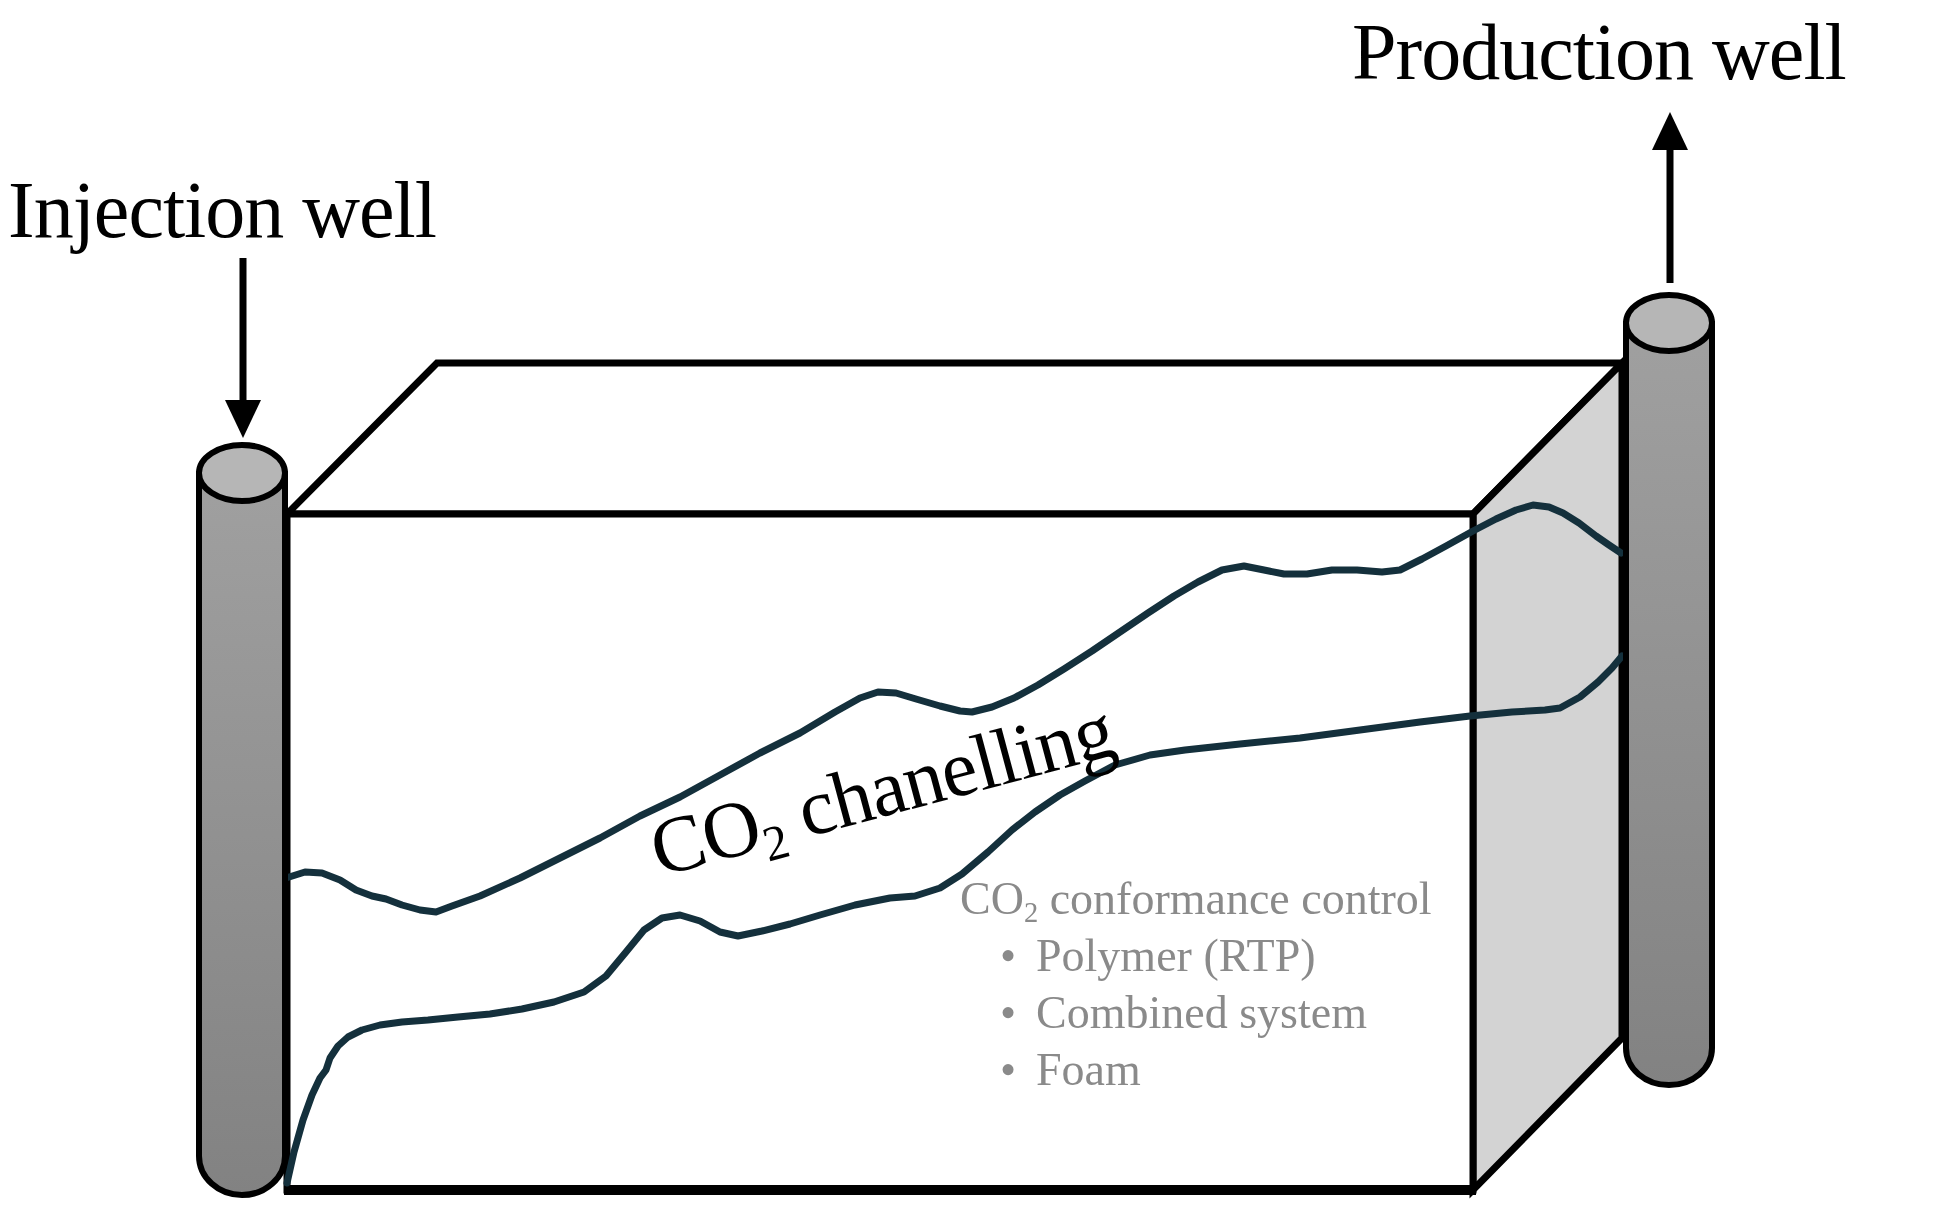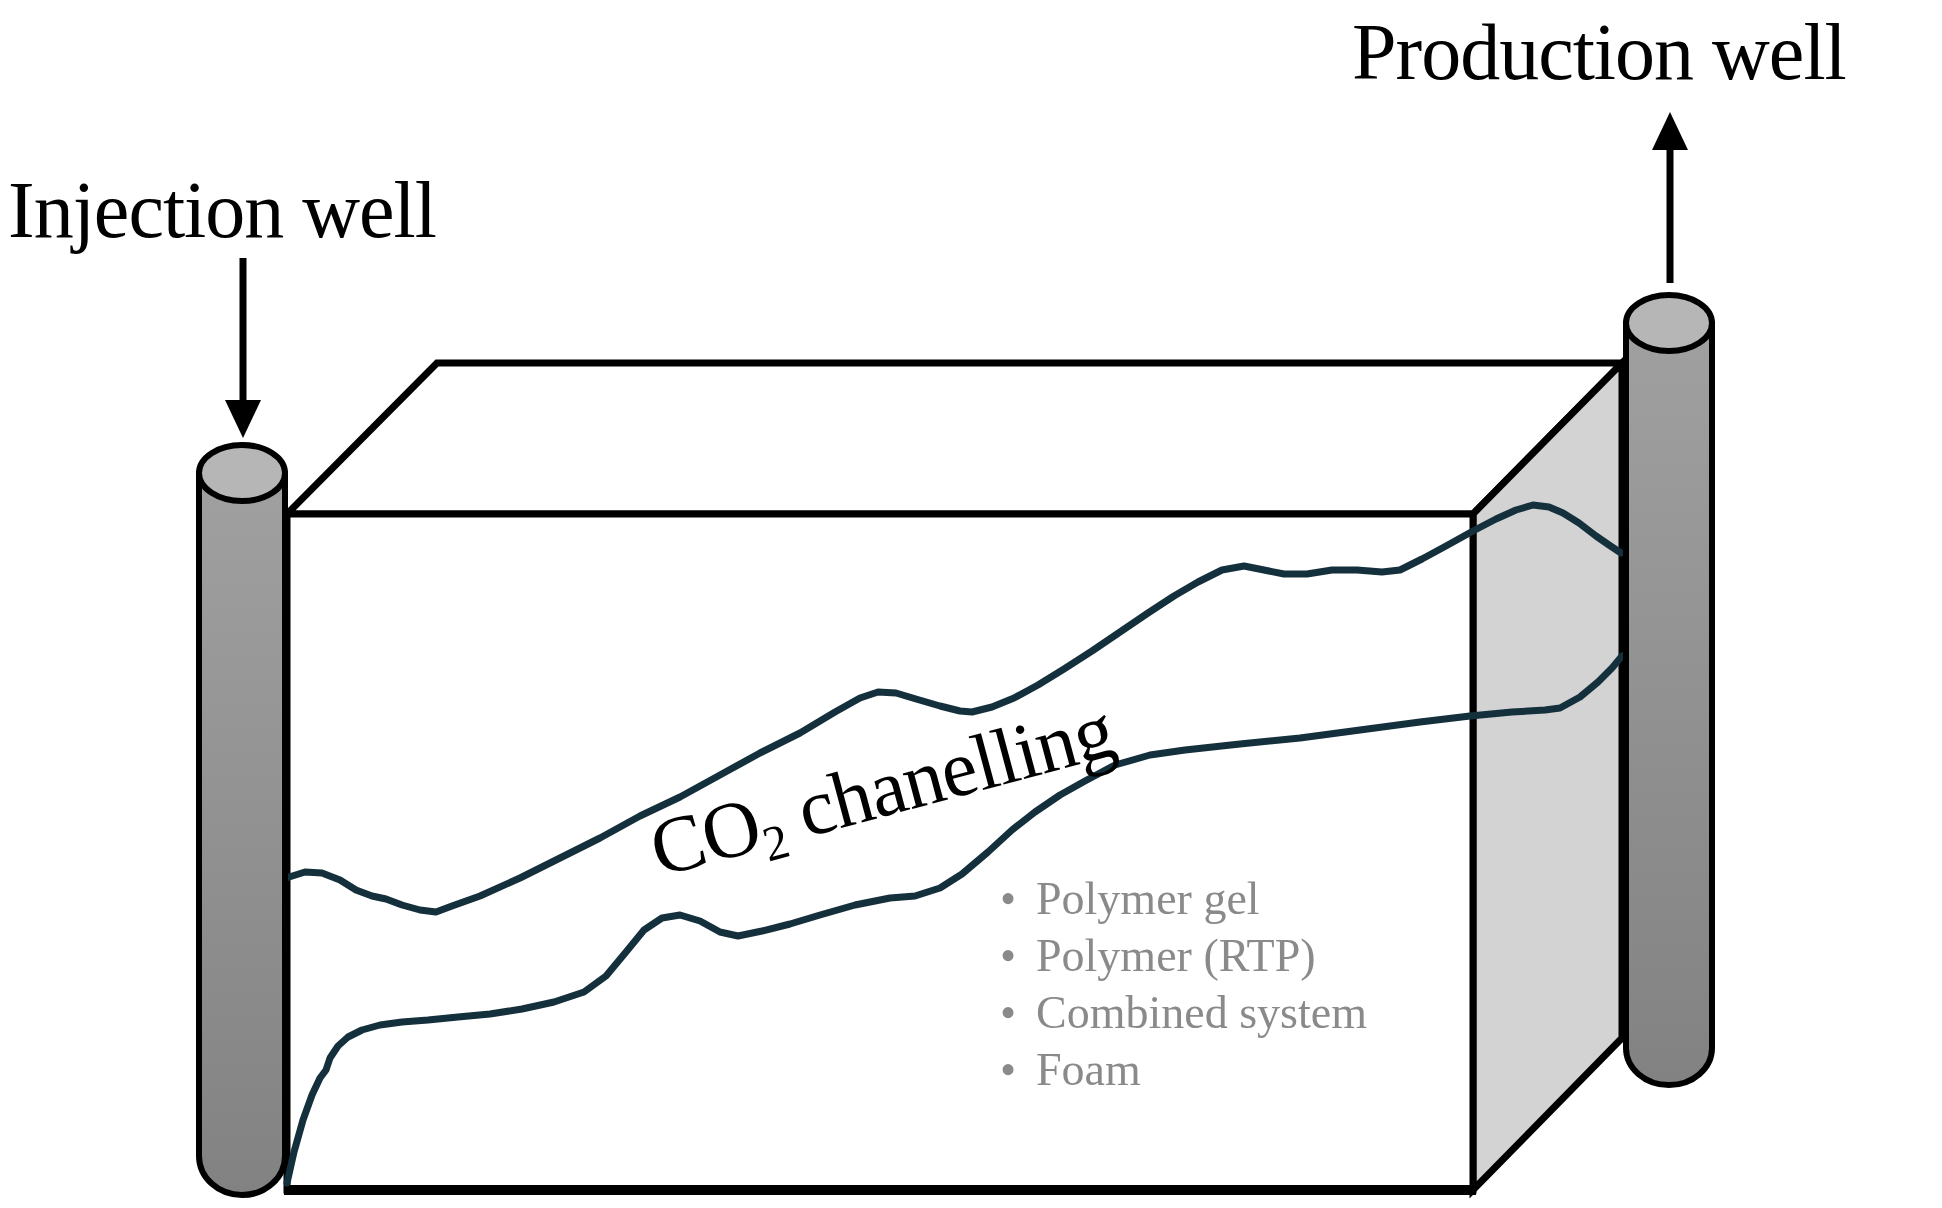--- a/index.html
+++ b/index.html
@@ -123,19 +123,19 @@
     </g>
   </svg>
 
   <div class="well-label injection-label">Injection well</div>
 
   <div class="well-label production-label">Production well</div>
 
   <div class="channel-label"><span>CO</span><span class="sub">2</span><span> chanelling</span></div>
 
   <div class="conformance">
-    <div class="item"><span class="bullet">•</span><span>Polymer gel</span></div>
+    <div class="heading"><span>CO</span><span class="sub">2</span><span> conformance control</span></div>
     <div class="item"><span class="bullet">•</span><span>Polymer (RTP)</span></div>
     <div class="item"><span class="bullet">•</span><span>Combined system</span></div>
     <div class="item"><span class="bullet">•</span><span>Foam</span></div>
   </div>
 
 </div>
 
 </body></html>

